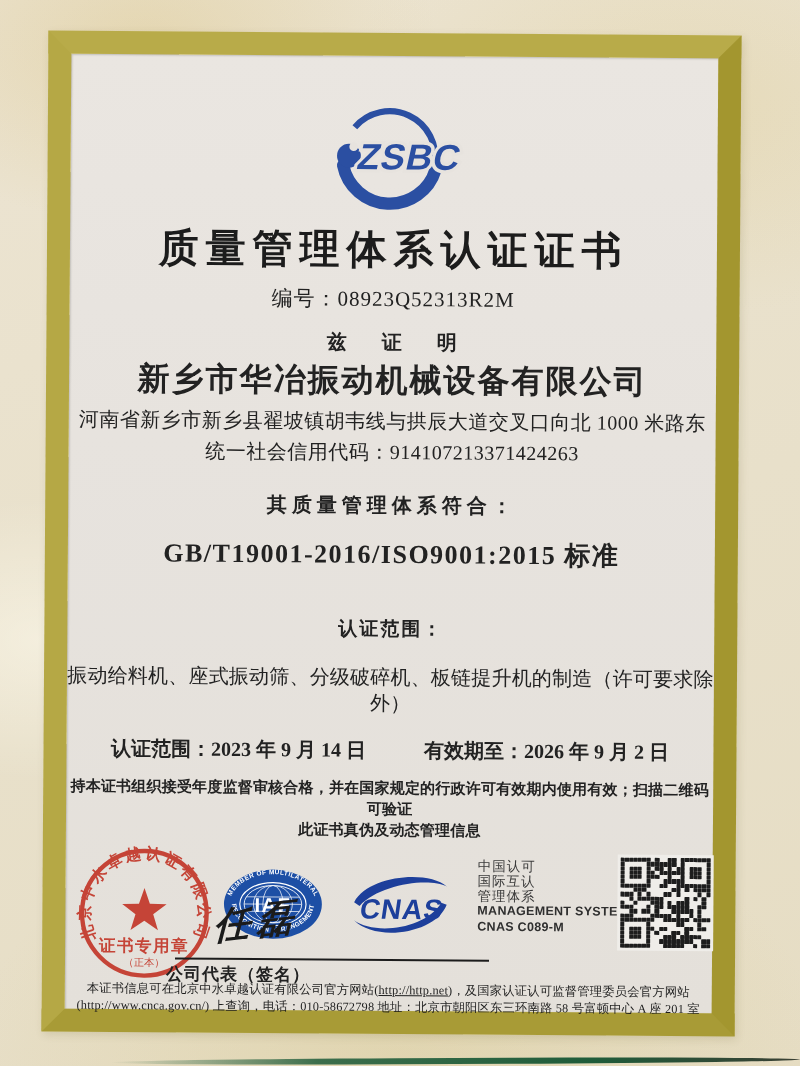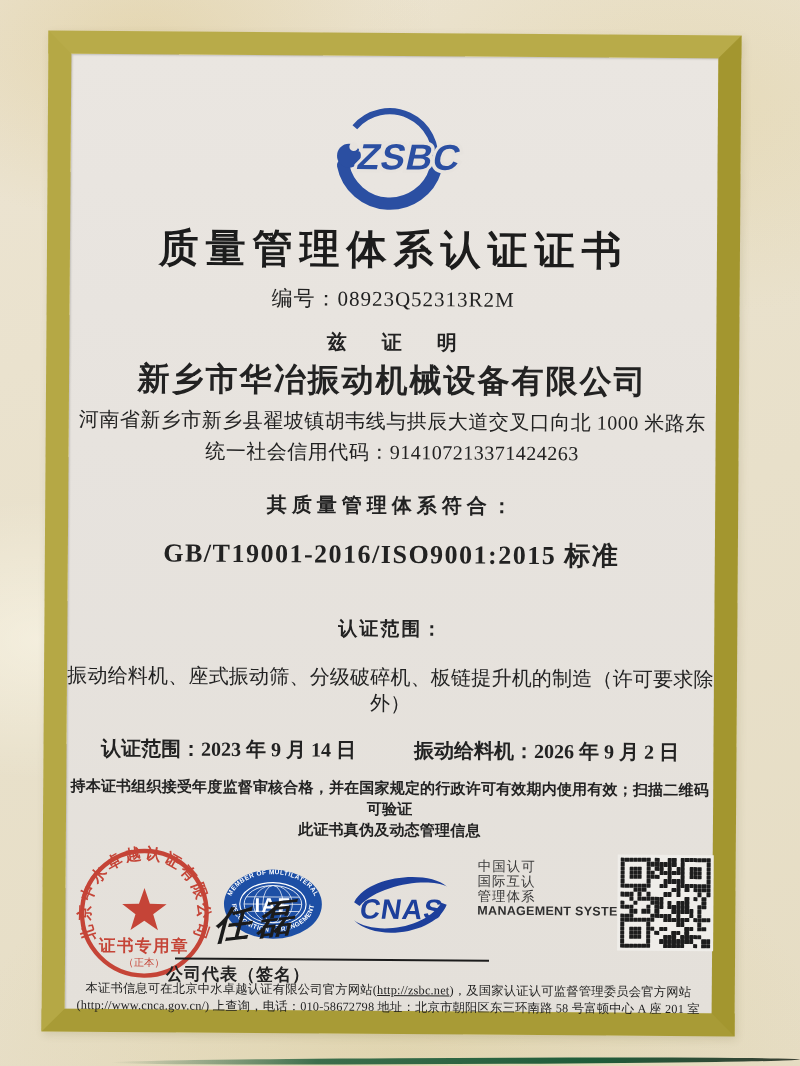--- a/index.html
+++ b/index.html
@@ -108,21 +108,21 @@
       <div class="conform">其质量管理体系符合：</div>
 
       <div class="standard">GB/T19001-2016/ISO9001:2015 标准</div>
 
       <div class="scope-label">认证范围：</div>
 
       <div class="scope">振动给料机、座式振动筛、分级破碎机、板链提升机的制造（许可要求除外）</div>
 
       <div class="dates">
         <span><span>认证范围：</span><span>2023 年 9 月 14 日</span></span>
-        <span><span>振动给料机：</span><span>2026 年 9 月 2 日</span></span>
+        <span><span>有效期至：</span><span>2026 年 9 月 2 日</span></span>
       </div>
 
       <div class="notes">
         <div>持本证书组织接受年度监督审核合格，并在国家规定的行政许可有效期内使用有效；扫描二维码可验证</div>
         <div>此证书真伪及动态管理信息</div>
       </div>
     </div>
 
     <div class="seal">
       <svg width="146" height="146" viewBox="0 0 150 150">
@@ -176,20 +176,21 @@
           <text x="0" y="0" text-anchor="middle" font-size="31" font-weight="bold" fill="#1d3f9b" letter-spacing="1" class="sans">CNAS</text>
         </g>
       </svg>
     </div>
 
     <div class="accred">
       <div class="zh">中国认可</div>
       <div class="zh">国际互认</div>
       <div class="zh">管理体系</div>
       <div class="en">MANAGEMENT SYSTEM</div>
+      <div class="en">CNAS C089-M</div>
     </div>
 
     <div class="qr">
         <i style="grid-area:1/1"></i>
         <i style="grid-area:1/2"></i>
         <i style="grid-area:1/3"></i>
         <i style="grid-area:1/4"></i>
         <i style="grid-area:1/5"></i>
         <i style="grid-area:1/6"></i>
         <i style="grid-area:1/7"></i>
@@ -627,18 +628,18 @@
         <i style="grid-area:21/19;visibility:hidden"></i>
         <i style="grid-area:21/20"></i>
         <i style="grid-area:21/21"></i>
       </div>
 
     <div class="sig-name">任磊</div>
     <div class="sig-line"></div>
     <div class="sig-caption">公司代表（签名）</div>
 
     <div class="footer">
-      <div><span>本证书信息可在北京中水卓越认证有限公司官方网站(</span><span class="u">http://zsbc.net</span><span>)，及国家认证认可监督管理委员会官方网站</span></div>
+      <div><span>本证书信息可在北京中水卓越认证有限公司官方网站(</span><span class="u">http://http.net</span><span>)，及国家认证认可监督管理委员会官方网站</span></div>
       <div>(http://www.cnca.gov.cn/) 上查询，电话：010-58672798 地址：北京市朝阳区东三环南路 58 号富顿中心 A 座 201 室</div>
     </div>
 
   </div>
 </div>
 
 </body></html>

